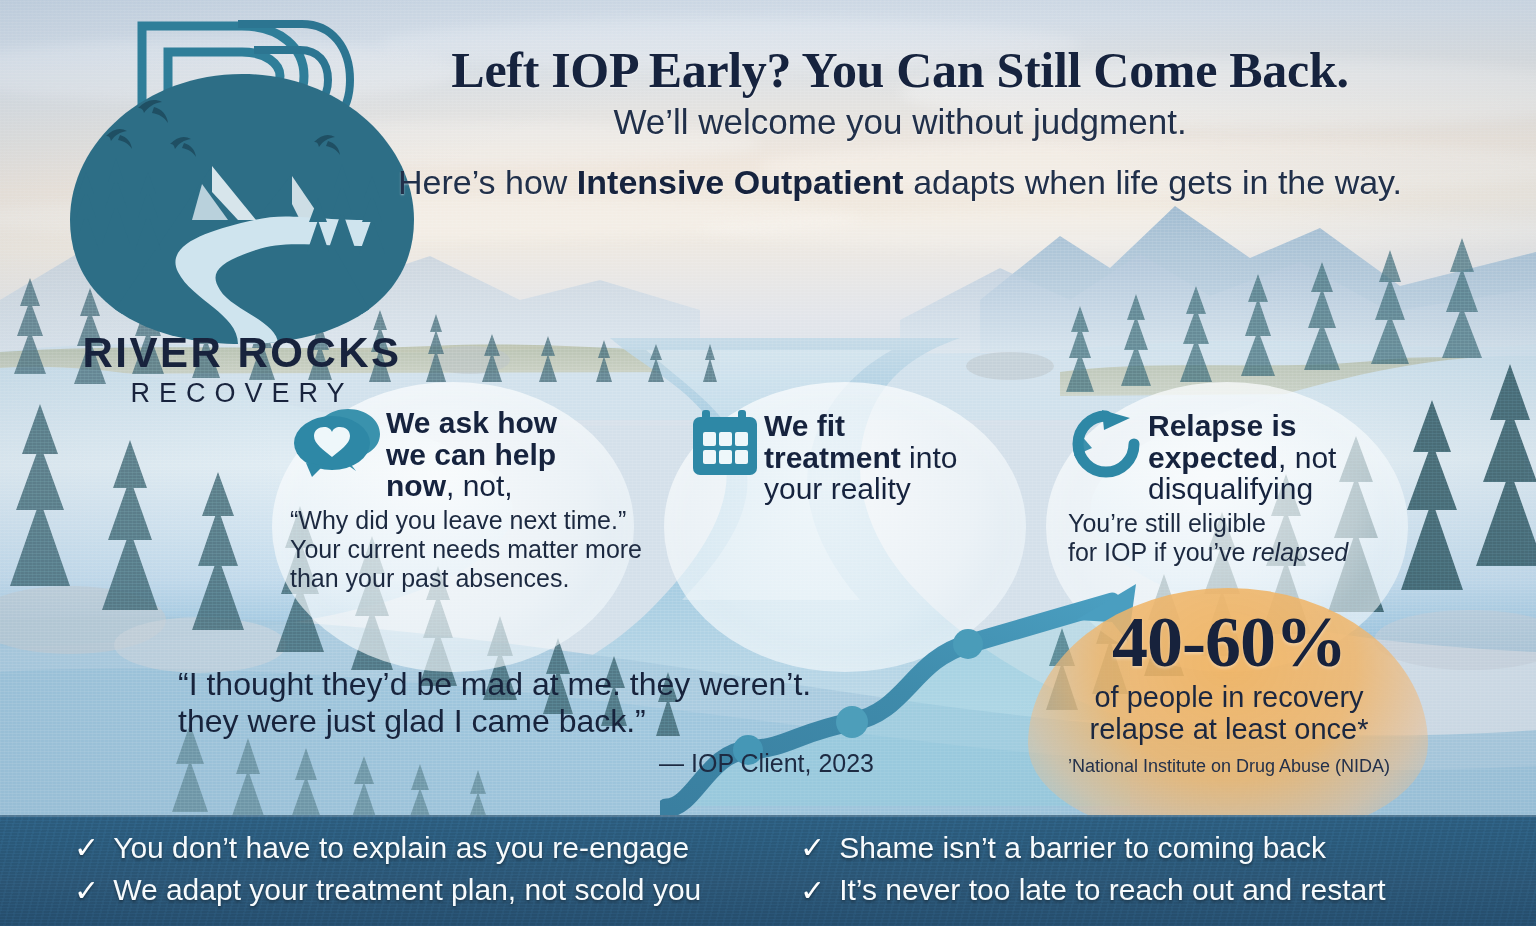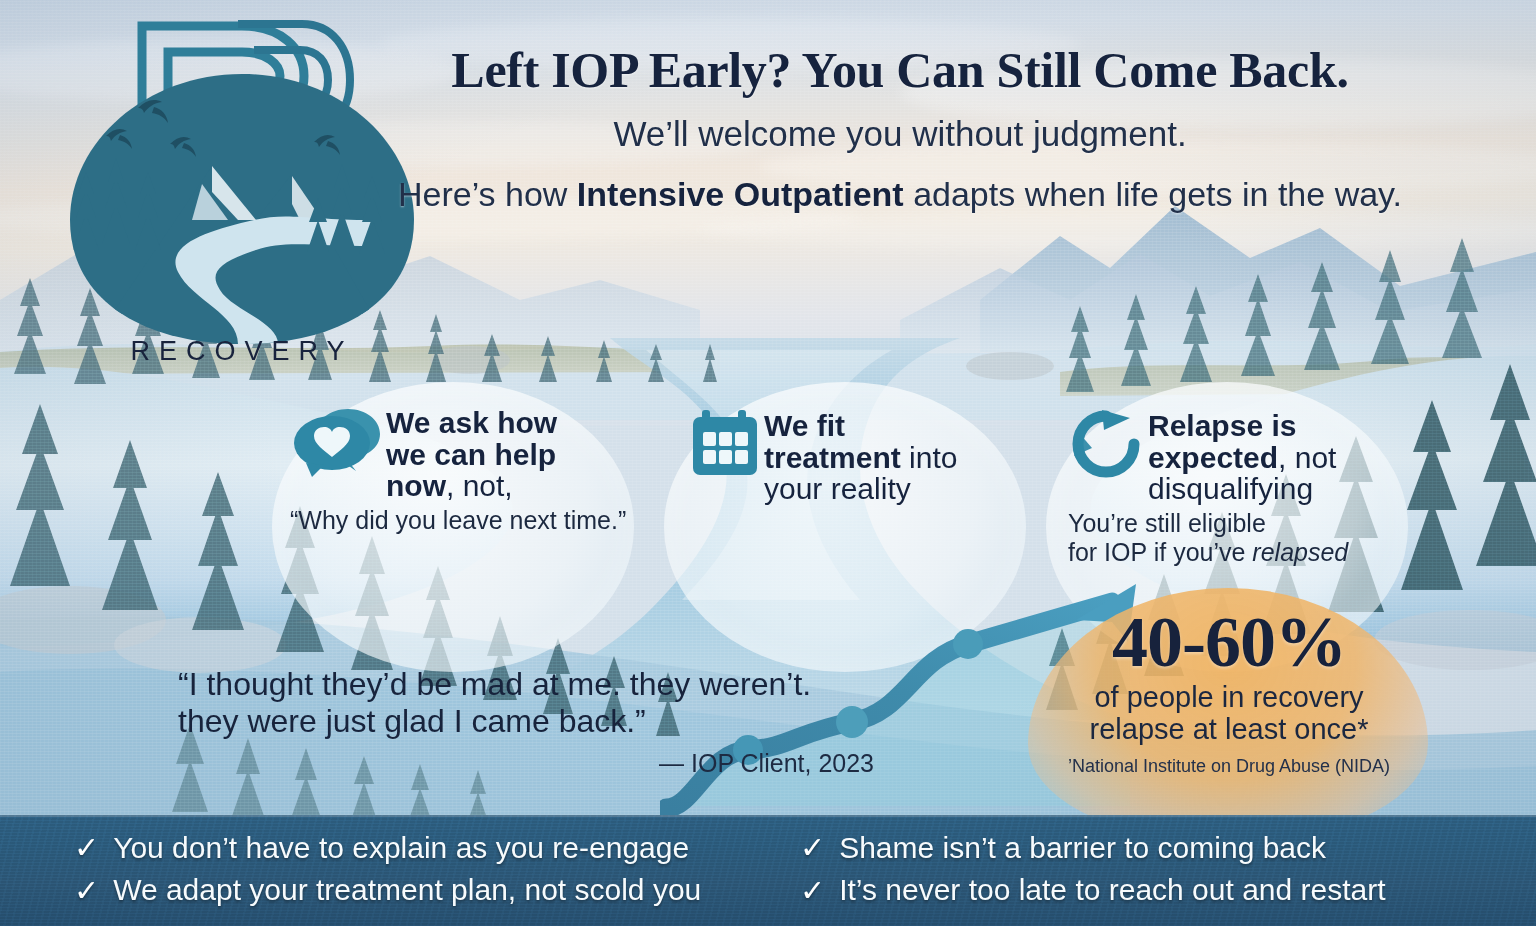--- a/index.html
+++ b/index.html
@@ -67,21 +67,21 @@
   .headline {
     font-family:"Liberation Serif", serif;
     font-weight:bold;
     font-size:50px;
     color:#16233e;
     letter-spacing:-0.3px;
     line-height:1.04;
     text-shadow:0 1px 2px rgba(255,255,255,.55);
   }
   .subline {
-    font-size:35px; color:#21304a; margin-top:18px; line-height:1.12;
+    font-size:35px; color:#21304a; margin-top:6px; line-height:1.12;
     text-shadow:0 1px 2px rgba(255,255,255,.5);
     text-align:center;
   }
   .subline2 { font-size:34px; color:#21304a; margin-top:20px; line-height:1.26;
     text-shadow:0 1px 2px rgba(255,255,255,.5); }
   .subline2 b { font-weight:bold; color:#16233e; }
 
   
   .fcircle {
     position:absolute;
@@ -362,20 +362,21 @@
         <path d="M128,130 c7,-7 14,-9 21,-5 c-7,1 -12,4 -16,10 c-1,-4 -2,-5 -5,-5 Z"></path>
         <path d="M142,129 c7,2 11,7 12,14 c-3,-5 -8,-8 -14,-9 Z"></path>
         <path d="M64,122 c7,-7 14,-9 21,-5 c-7,1 -12,4 -16,10 c-1,-4 -2,-5 -5,-5 Z"></path>
         <path d="M78,121 c7,2 11,7 12,14 c-3,-5 -8,-8 -14,-9 Z"></path>
         <path d="M272,128 c7,-7 14,-9 21,-5 c-7,1 -12,4 -16,10 c-1,-4 -2,-5 -5,-5 Z"></path>
         <path d="M286,127 c7,2 11,7 12,14 c-3,-5 -8,-8 -14,-9 Z"></path>
       </g>
     </svg>
 
     <div class="logo-wordmark">
+      <div class="logo-name">RIVER ROCKS</div>
       <div class="logo-sub">RECOVERY</div>
     </div>
   </div>
 
   <div id="header">
     <div class="headline">Left IOP Early? You Can Still Come Back.</div>
     <div class="subline">We’ll welcome you without judgment.</div>
     <div class="subline2"><span>Here’s how </span><b>Intensive Outpatient</b><span> adapts when life gets in the way.</span></div>
   </div>
 
@@ -391,20 +392,21 @@
           <ellipse cx="42" cy="38" rx="38" ry="27" fill="#2e88a6"></ellipse>
           <path d="M16,58 L22,72 L34,60 Z" fill="#2e88a6"></path>
           <path d="M42,52 C34,45 24,39 24,31 C24,25 29,22 34,22 C38,22 41,24 42,27
                    C43,24 46,22 50,22 C55,22 60,25 60,31 C60,39 50,45 42,52 Z" fill="#eef7fa"></path>
         </svg>
       </div>
       <div class="fhead"><span>We ask how we can help now</span><span class="lt">, not,</span></div>
     </div>
     <div class="fsub">
       <div>“Why did you leave next time.”</div>
+      <div>Your current needs matter more than your past absences.</div>
     </div>
   </div>
 
   <div class="fblock" id="fb2">
     <div class="frow">
       <div class="ficon">
         <svg width="70" height="70" viewBox="0 0 70 70">
           <rect x="12" y="2" width="8" height="12" rx="3" fill="#2e88a6"></rect>
           <rect x="48" y="2" width="8" height="12" rx="3" fill="#2e88a6"></rect>
           <rect x="3" y="9" width="64" height="58" rx="7" fill="#2e88a6"></rect>

